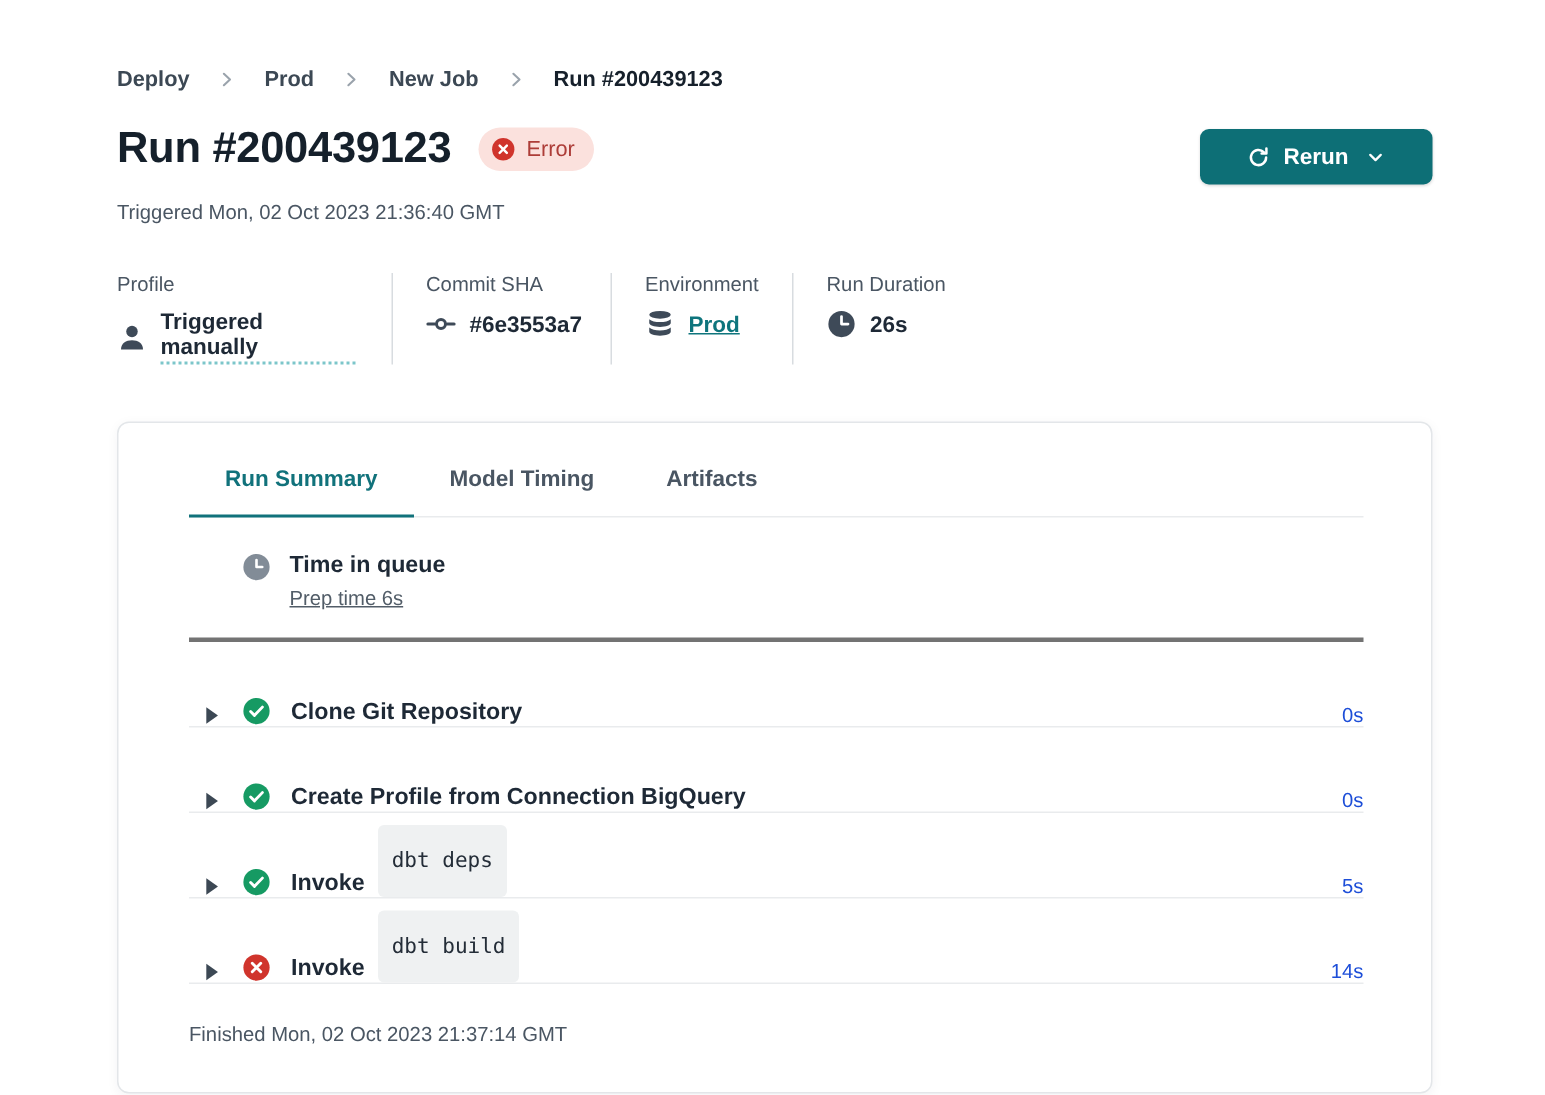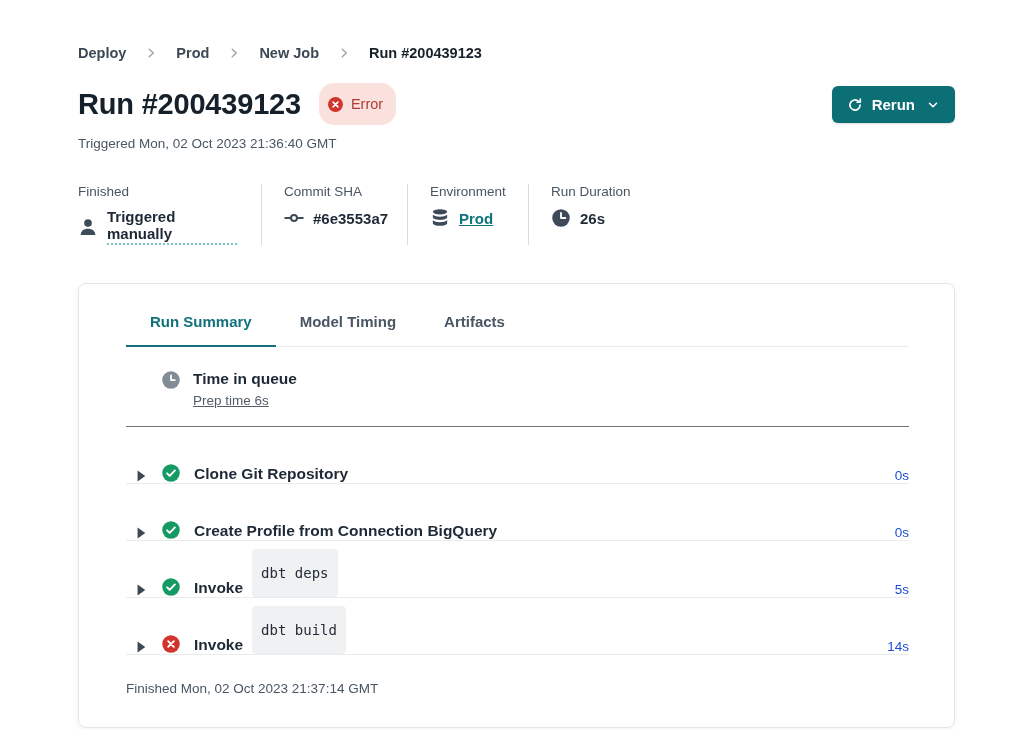--- a/index.html
+++ b/index.html
@@ -15,26 +15,26 @@
   
   .breadcrumb { margin-top: 45px; display: flex; align-items: center; gap: 18px; font-size: 14.5px; color: #3c4854; font-weight: 600; }
   .breadcrumb .crumb { cursor: pointer; }
   .breadcrumb .crumb.current { color: #16202b; font-weight: 700; }
   .crumb-sep { width: 14px; height: 14px; display: inline-flex; }
 
   
   .title-row { margin-top: 22px; display: flex; justify-content: space-between; align-items: flex-start; }
   .title-left { display: flex; align-items: center; gap: 18px; }
   h1.run-title { font-size: 29px; font-weight: 700; color: #15202b; letter-spacing: -0.2px; }
-  .status-badge { display: inline-flex; align-items: center; gap: 7px; background: #fbe1dd; border-radius: 15px; height: 42px; padding: 0 13px 0 8px; }
+  .status-badge { display: inline-flex; align-items: center; gap: 7px; background: #fbe1dd; border-radius: 15px; height: 29px; padding: 0 13px 0 8px; }
   .status-badge .badge-text { color: #ad3d38; font-size: 14.5px; }
   .icon16 { width: 17px; height: 17px; display: inline-flex; }
   .triggered-line { margin-top: 11px; font-size: 13.5px; color: #4a5663; }
 
-  .rerun-btn { margin-top: 3px; display: flex; align-items: center; gap: 9px; background: #0d6f76; border: none; border-radius: 6px; height: 37px; padding: 0 15px; cursor: pointer; box-shadow: 0 1px 2px rgba(0,0,0,0.15); }
+  .rerun-btn { margin-top: 3px; display: flex; align-items: center; gap: 9px; background: #0d6f76; border: none; border-radius: 6px; height: 37px; padding: 0 31px; cursor: pointer; box-shadow: 0 1px 2px rgba(0,0,0,0.15); }
   .rerun-btn .rerun-label { color: #ffffff; font-size: 15px; font-weight: 600; }
   .rerun-btn .icon-refresh { width: 16px; height: 16px; display: inline-flex; }
   .rerun-btn .icon-chevron { width: 14px; height: 14px; display: inline-flex; margin-left: 2px; }
 
   
   .info-row { margin-top: 33px; display: flex; align-items: stretch; }
   .info-sec { padding-right: 24px; margin-right: 22px; border-right: 1px solid #d8dce0; }
   .info-sec:last-child { border-right: none; }
   .info-sec.sec-trigger { width: 184px; }
   .info-sec.sec-commit { width: 124px; }
@@ -47,21 +47,21 @@
 
   
   .card { margin-top: 38px; border: 1px solid #e3e6e9; border-radius: 8px; background: #fff; box-shadow: 0 2px 8px rgba(30,41,54,0.05); padding: 0 45px 0 47px; }
 
   
   .tabs-row { padding-top: 29px; display: flex; gap: 0; border-bottom: 1px solid #e9ebed; }
   .tab { padding: 0 24px 15px 24px; font-size: 15px; color: #4a5663; font-weight: 600; cursor: pointer; border-bottom: 2px solid transparent; margin-bottom: -1px; }
   .tab.active { color: #11727b; border-bottom-color: #11727b; }
 
   
-  .queue-row { display: flex; align-items: flex-start; gap: 12px; padding: 23px 0 17px 35px; border-bottom: 1px solid #737373; }
+  .queue-row { display: flex; align-items: flex-start; gap: 12px; padding: 23px 0 17px 35px; border-bottom: 3px solid #737373; }
   .queue-title { font-size: 15.5px; font-weight: 700; color: #1e2936; }
   .queue-link { display: inline-block; margin-top: 5px; font-size: 13.5px; color: #525d68; text-decoration: underline; cursor: pointer; }
 
   
   .step-row { display: flex; align-items: flex-end; height: 57px; border-bottom: 1px solid #e9ebed; cursor: pointer; }
   .caret { width: 11px; height: 14px; display: inline-flex; margin: 0 0 0 10px; flex: none; }
   .step-status { width: 20px; height: 20px; margin-left: 14px; display: inline-flex; flex: none; }
   .step-row .status-success, .step-row .status-error { display: none; }
   .step-row.success .status-success { display: inline-flex; }
   .step-row.error .status-error { display: inline-flex; }
@@ -124,21 +124,21 @@
         <svg viewBox="0 0 24 24" fill="none" stroke="#ffffff" stroke-width="2.6" stroke-linecap="round" stroke-linejoin="round">
             <path d="M6 9l6 6 6-6"></path>
           </svg>
       </span>
     </button>
   </div>
   <div class="triggered-line">Triggered Mon, 02 Oct 2023 21:36:40 GMT</div>
 
   <div class="info-row">
     <div class="info-sec sec-trigger">
-      <div class="info-label">Finished</div>
+      <div class="info-label">Profile</div>
       <div class="info-value">
         <span class="icon20">
           <svg viewBox="0 0 24 24" fill="#3e4a58">
               <circle cx="12" cy="7.2" r="4.6"></circle>
               <path d="M3.2 21.5c0-4.8 4-7.3 8.8-7.3s8.8 2.5 8.8 7.3z"></path>
             </svg>
         </span>
         <span class="tooltip-underline">Triggered manually</span>
       </div>
     </div>

